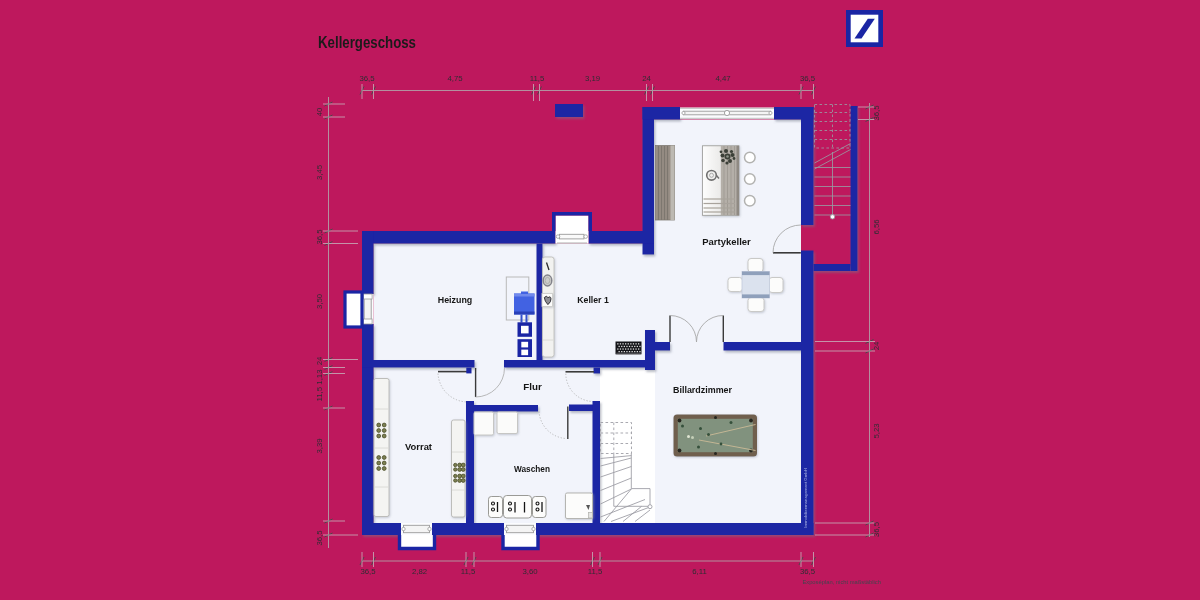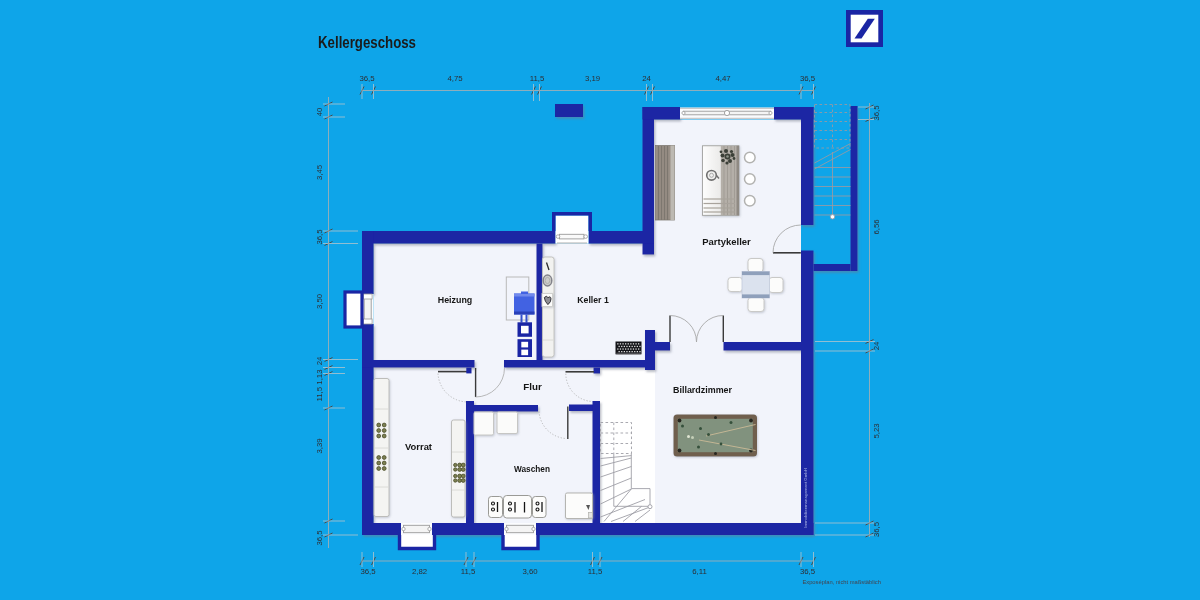--- a/index.html
+++ b/index.html
@@ -1,16 +1,16 @@
 <!DOCTYPE html>
 <html><head>
 <meta charset="utf-8">
 <style>
   html,body{margin:0;padding:0;background:#ffffff;}
-  #page{width:1200px;height:600px;position:relative;background:#0ea5e9;font-family:"Liberation Sans",sans-serif;}
+  #page{width:1200px;height:600px;position:relative;background:#be185d;font-family:"Liberation Sans",sans-serif;}
   svg text{font-family:"Liberation Sans",sans-serif;}
 </style>
 </head>
 <body>
 <div id="page">
 <svg width="1200" height="600" viewBox="0 0 1200 600">
 <defs>
   <filter id="soft" x="-30%" y="-30%" width="160%" height="160%">
     <feDropShadow dx="0.7" dy="0.9" stdDeviation="0.8" flood-color="#9aa0ae" flood-opacity="0.55"></feDropShadow>
   </filter>

